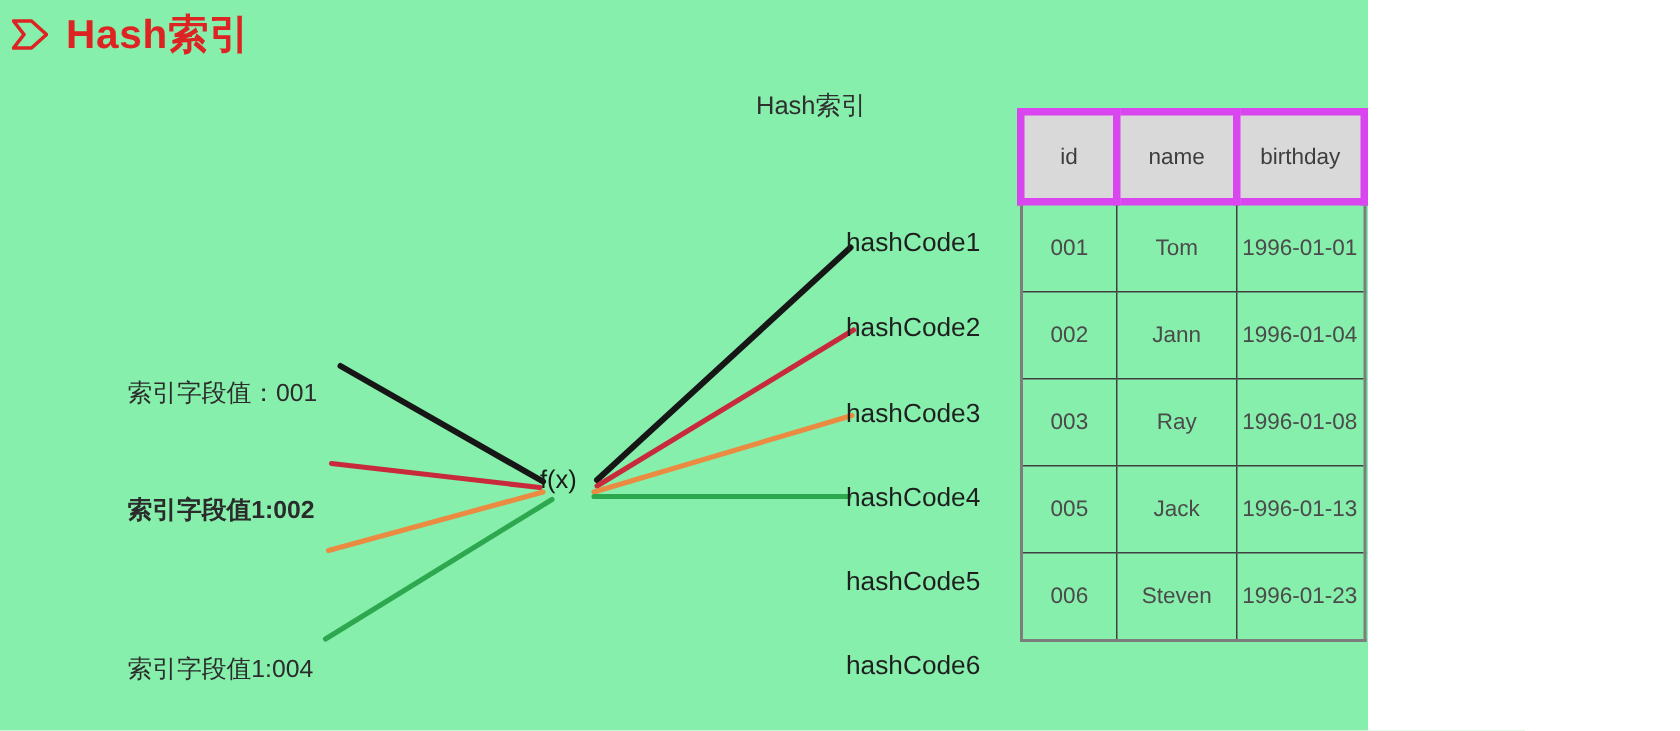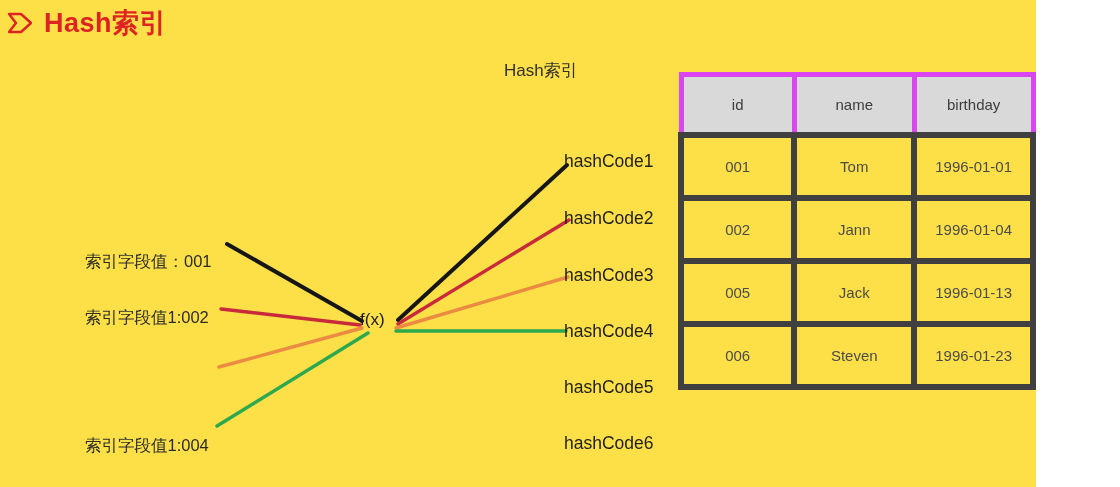--- a/index.html
+++ b/index.html
@@ -1,19 +1,19 @@
 <!DOCTYPE html>
 <html><head>
 <meta charset="utf-8">
 <style>
   html,body{margin:0;padding:0;background:#ffffff;}
   .page{
     position:relative;
-    width:1036px;height:487px;
-    background:#fde047;
+    width:912px;height:487px;
+    background:#86efac;
     overflow:hidden;
     font-family:"Liberation Sans","DejaVu Sans",sans-serif;
   }
   
   .title-row{
     position:absolute;top:8px;left:8px;
     display:flex;align-items:center;gap:12px;
   }
   .bullet-icon{width:24px;height:22px;display:block;}
   .page-title{
@@ -27,21 +27,21 @@
   }
   svg.edges{position:absolute;left:0;top:0;pointer-events:none;}
   .fx-label{
     position:absolute;left:360px;top:310px;
     font-size:17px;color:#1a1a1a;
   }
   .left-label{
     position:absolute;left:85px;
     font-size:16.5px;color:#2b2b2b;white-space:nowrap;margin-top:20px;
   }
-  .ll-0{top:231px;} .ll-1{top:287px;} .ll-2{top:352px;} .ll-3{top:415px;}
+  .ll-0{top:231px;} .ll-1{top:309px;font-weight:bold;} .ll-2{top:352px;} .ll-3{top:415px;}
   .hash-label{
     position:absolute;left:564px;
     font-size:17.5px;color:#1f1f1f;white-space:nowrap;
   }
   .hc-0{top:151px;} .hc-1{top:208px;} .hc-2{top:265px;}
   .hc-3{top:321px;} .hc-4{top:377px;} .hc-5{top:433px;}
   
   table.db{
     position:absolute;left:678px;top:72px;
     border-collapse:collapse;table-layout:fixed;
@@ -50,21 +50,21 @@
   }
   table.db col.c-id{width:144px;}
   table.db col.c-name{width:145px;}
   table.db col.c-bday{width:141px;}
   table.db th{
     height:53px;font-weight:normal;color:#3d3d3d;
     border:5px solid #d946ef;text-align:center;
   }
   table.db td{
     height:55px;color:#4b4b4b;
-    border:6px solid #404040;text-align:center;
+    border:1px solid #404040;text-align:center;
   }
 </style>
 </head>
 <body>
 
 <div class="page">
 
   <div class="title-row">
     <svg class="bullet-icon" viewBox="0 0 24 22">
       <polygon points="1,2 13,2 23,11 13,20 1,20 8,11" fill="none" stroke="#de2323" stroke-width="2.4" stroke-linejoin="round"></polygon>
@@ -117,20 +117,25 @@
           <td>001</td>
           <td>Tom</td>
           <td>1996-01-01</td>
         </tr>
         <tr>
           <td>002</td>
           <td>Jann</td>
           <td>1996-01-04</td>
         </tr>
         <tr>
+          <td>003</td>
+          <td>Ray</td>
+          <td>1996-01-08</td>
+        </tr>
+        <tr>
           <td>005</td>
           <td>Jack</td>
           <td>1996-01-13</td>
         </tr>
         <tr>
           <td>006</td>
           <td>Steven</td>
           <td>1996-01-23</td>
         </tr>
       </tbody>

